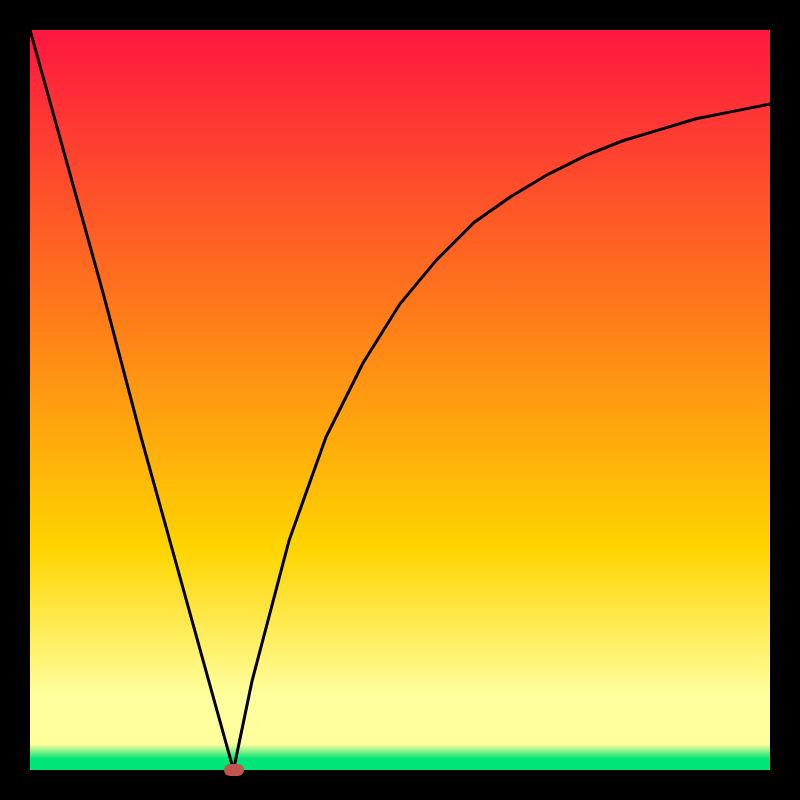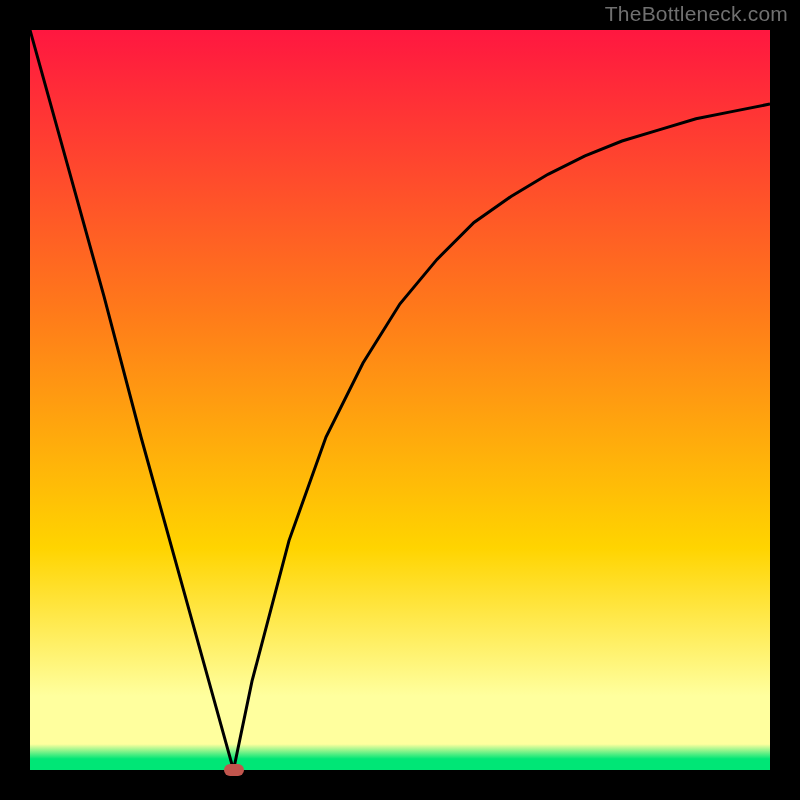--- a/index.html
+++ b/index.html
@@ -56,21 +56,20 @@
     border-radius: 6px;
     transform: translate(-50%, -50%);
     z-index: 20;
   }
 </style>
 </head>
 <body>
 
 <div class="frame">
 
-  <div class="watermark">TheBottleneck.com</div>
 
   <div class="plot-area">
 
     <svg class="gradient" viewBox="0 0 740 740" preserveAspectRatio="none">
       <defs>
         <linearGradient id="bg-grad" x1="0" y1="0" x2="0" y2="1">
         <stop offset="0.00%" stop-color="#ff1740"></stop>
             <stop offset="38.00%" stop-color="#ff7a1a"></stop>
             <stop offset="70.00%" stop-color="#ffd400"></stop>
             <stop offset="90.00%" stop-color="#ffff9e"></stop>

